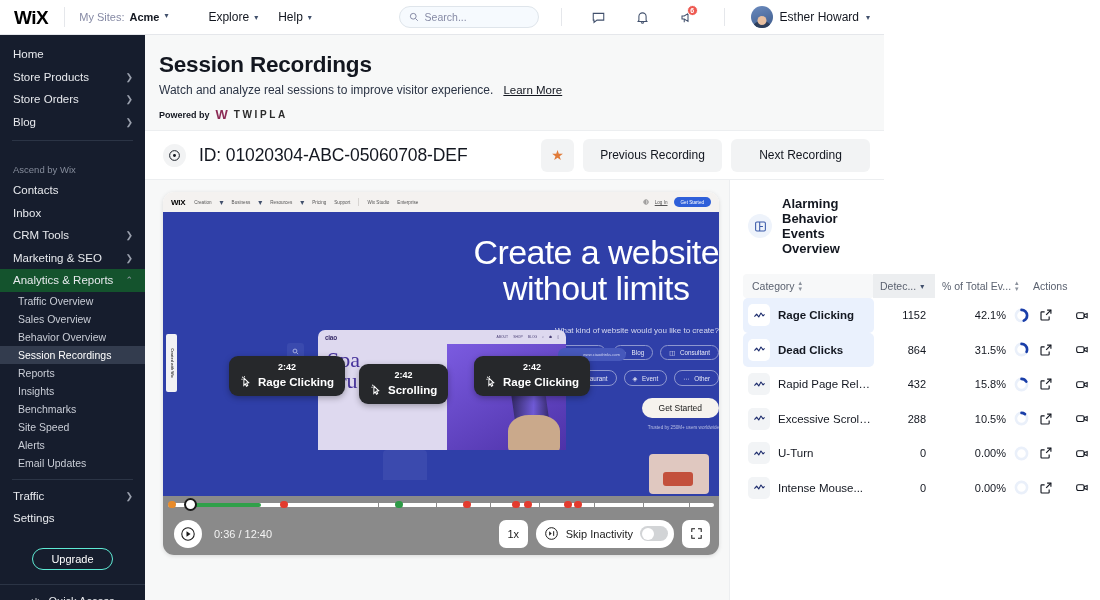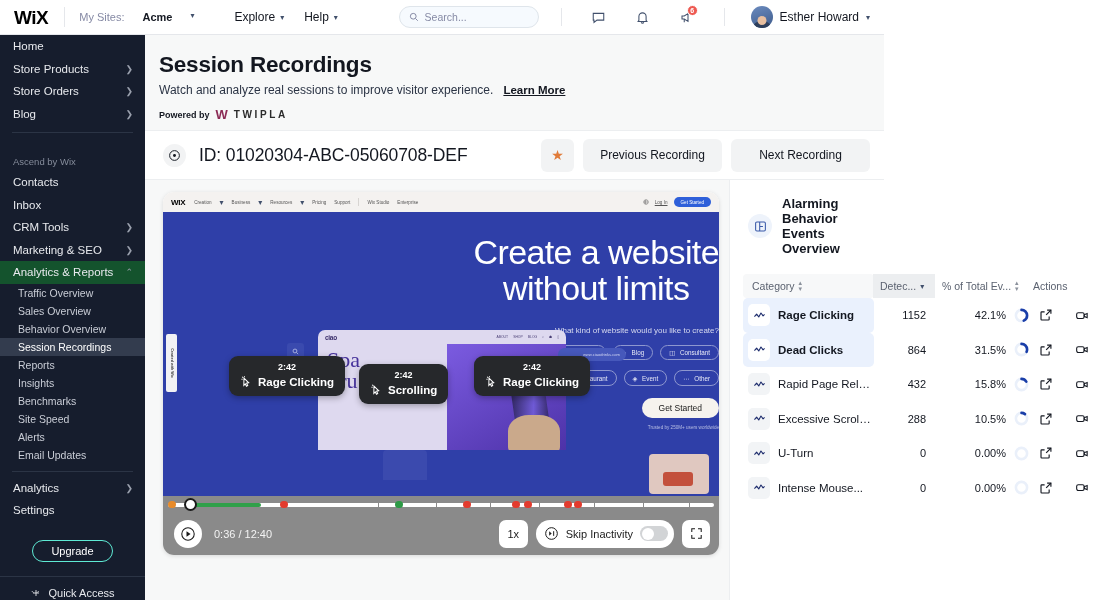--- a/index.html
+++ b/index.html
@@ -17,21 +17,21 @@
     background: #fff; border-bottom: 1px solid #e5e7eb;
     display: flex; align-items: center; padding: 0 14px;
     position: relative; z-index: 20;
   }
   .wix-logo {
     font-size: 19px; font-weight: bold; letter-spacing: -0.5px;
     color: #000; padding-right: 16px; line-height: 1;
   }
   .topbar-div { width: 1px; height: 20px; background: #e5e7eb; }
   .mysites {
-    display: flex; align-items: flex-start; gap: 18px;
+    display: flex; align-items: flex-start; gap: 5px;
     padding: 0 14px; font-size: 11px; color: #2b2b2b;
   }
   .mysites .lbl { color: #868aa5; }
   .mysites .val { color: #131720; font-weight: bold; }
   .chev { font-size: 8px; color: #41506c; }
   .topnav { display: flex; align-items: center; margin-left: 26px; gap: 20px; }
   .topnav-item {
     display: flex; align-items: center; gap: 5px;
     font-size: 12px; color: #131720; cursor: pointer;
   }
@@ -69,21 +69,21 @@
   }
   .username { font-size: 12px; color: #131720; }
 
   
   .bodywrap { flex: 1 1 auto; display: flex; min-height: 0; }
 
   
   .sidebar {
     width: 145px; flex: 0 0 145px; background: #161d2d; color: #fff;
     display: flex; flex-direction: column; position: relative;
-    font-size: 11.5px; padding-top: 0;
+    font-size: 11.5px; padding-top: 8px;
   }
   .sb-scroll { flex: 1 1 auto; }
   .sb-item {
     height: 22.5px; display: flex; align-items: center;
     padding: 0 12px 0 13px; cursor: pointer; color: #e7e9ed;
   }
   .sb-item.sub { padding-left: 18px; font-size: 10.5px; color: #c9cdd6; height: 18px; }
   .sb-item.sub.active { background: #333c4e; color: #fff; }
   .sb-item.active-parent { background: #14532d; }
   .sb-item .txt { flex: 1 1 auto; white-space: nowrap; overflow: hidden; }
@@ -100,21 +100,21 @@
     border-top: 1px solid #2b3445; height: 33px; flex: 0 0 33px;
     display: flex; align-items: center; justify-content: center; gap: 6px;
     font-size: 11px; color: #e7e9ed; cursor: pointer;
   }
 
   
   .main { flex: 1 1 auto; background: #f7f8f8; display: flex; flex-direction: column; min-width: 0; }
   .page-head { padding: 17px 0 9px 14px; background: #f7f8f8; }
   .page-title { font-size: 22.5px; font-weight: bold; color: #131720; letter-spacing: -0.2px; }
   .page-sub { font-size: 12px; color: #2b3445; margin-top: 5px; display: flex; align-items: baseline; gap: 10px; }
-  .learn-more { color: #131720; text-decoration: underline; font-weight: bold; font-size: 11.5px; cursor: pointer; }
+  .learn-more { color: #131720; text-decoration: underline; font-weight: normal; font-size: 11.5px; cursor: pointer; }
   .powered {
     margin-top: 11px; display: flex; align-items: center; gap: 6px;
     font-size: 9px; font-weight: bold; color: #131720;
   }
   .twipla-w { color: #8c2c56; font-size: 13px; font-weight: bold; line-height: 1; }
   .twipla-t { font-size: 10px; letter-spacing: 2.6px; color: #2b2b2b; font-weight: bold; text-align: center; }
 
   
   .idbar {
     background: #fff; border-top: 1px solid #eceef0; border-bottom: 1px solid #eceef0;
@@ -483,21 +483,21 @@
         <div class="sb-item sub">
           <span class="txt">Alerts</span>
         </div>
         <div class="sb-item sub">
           <span class="txt">Email Updates</span>
         </div>
 
         <div class="sb-divider"></div>
 
         <div class="sb-item">
-          <span class="txt">Analytics</span>
+          <span class="txt">Traffic</span>
           <span class="sb-arrow">❯</span>
         </div>
         <div class="sb-item">
           <span class="txt">Settings</span>
         </div>
 
         <div class="upgrade-wrap">
           <button class="upgrade-btn">Upgrade</button>
         </div>
       </div>

